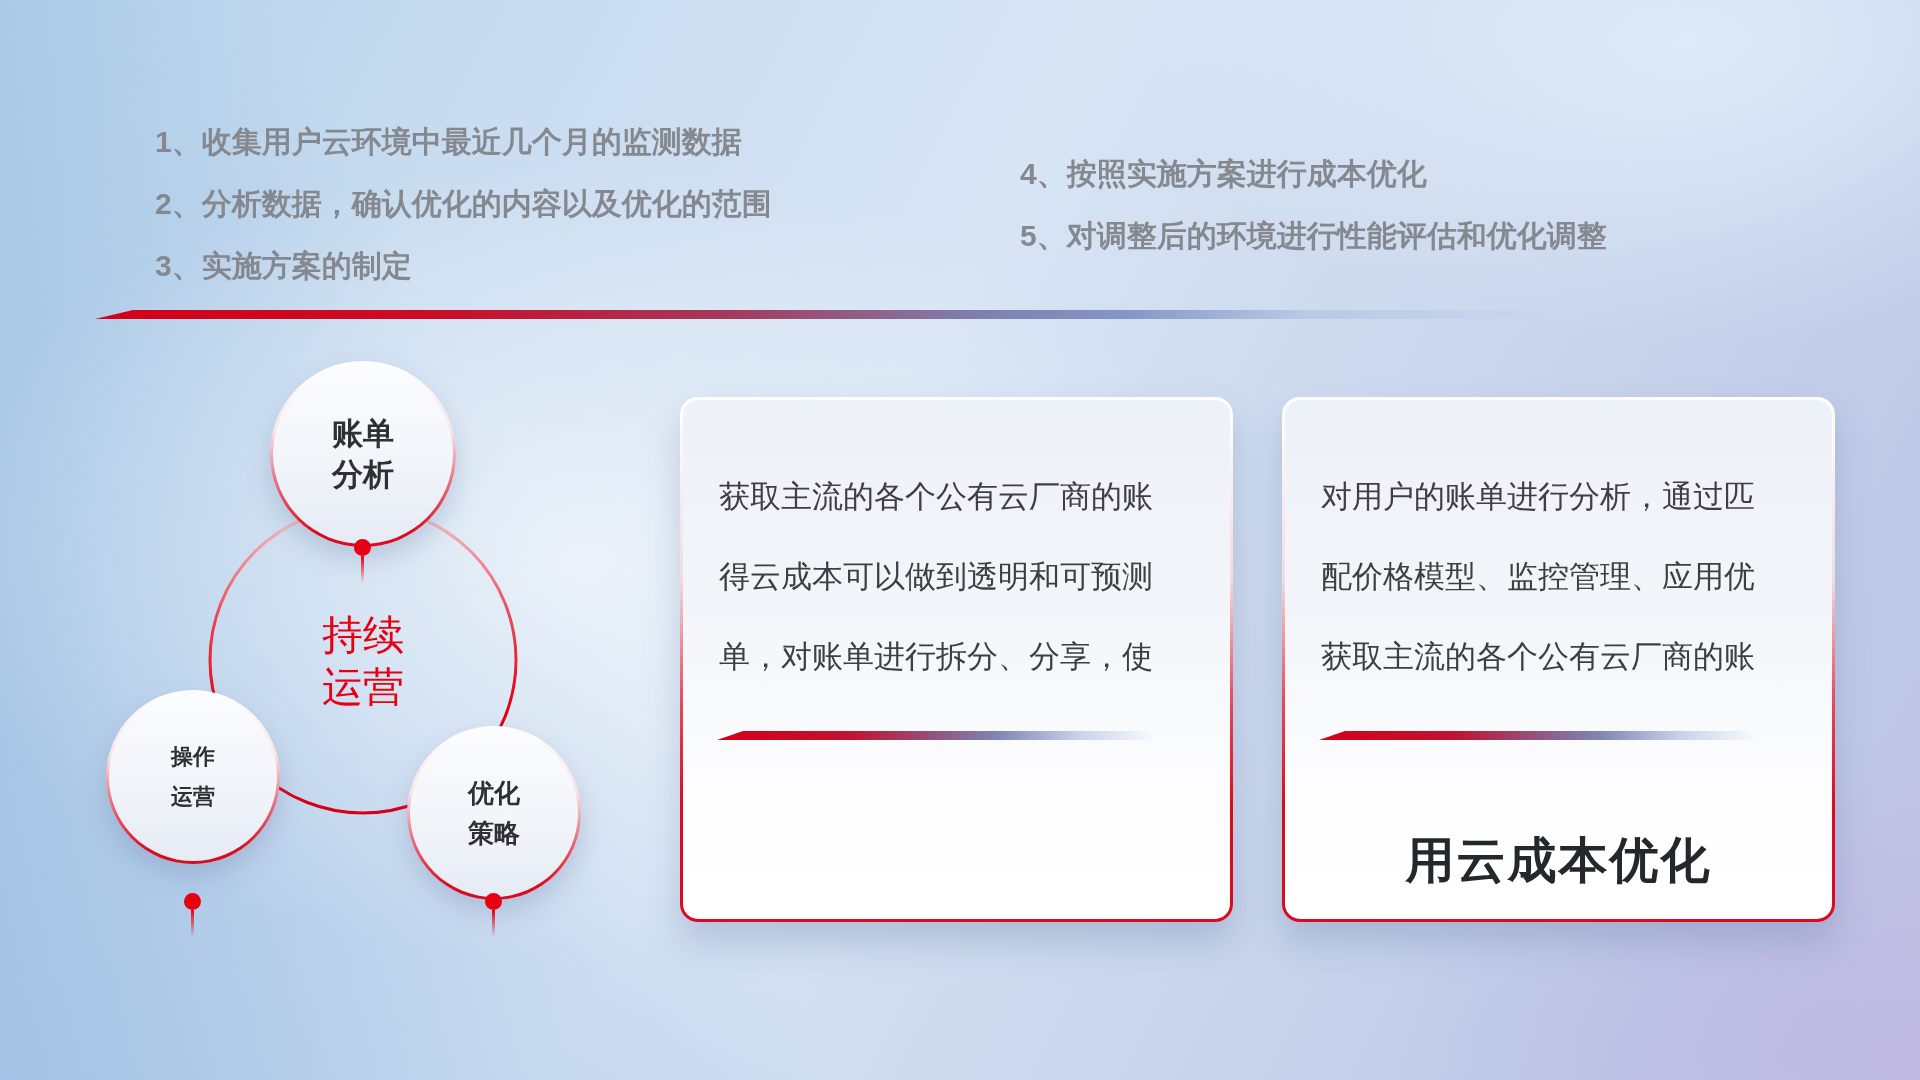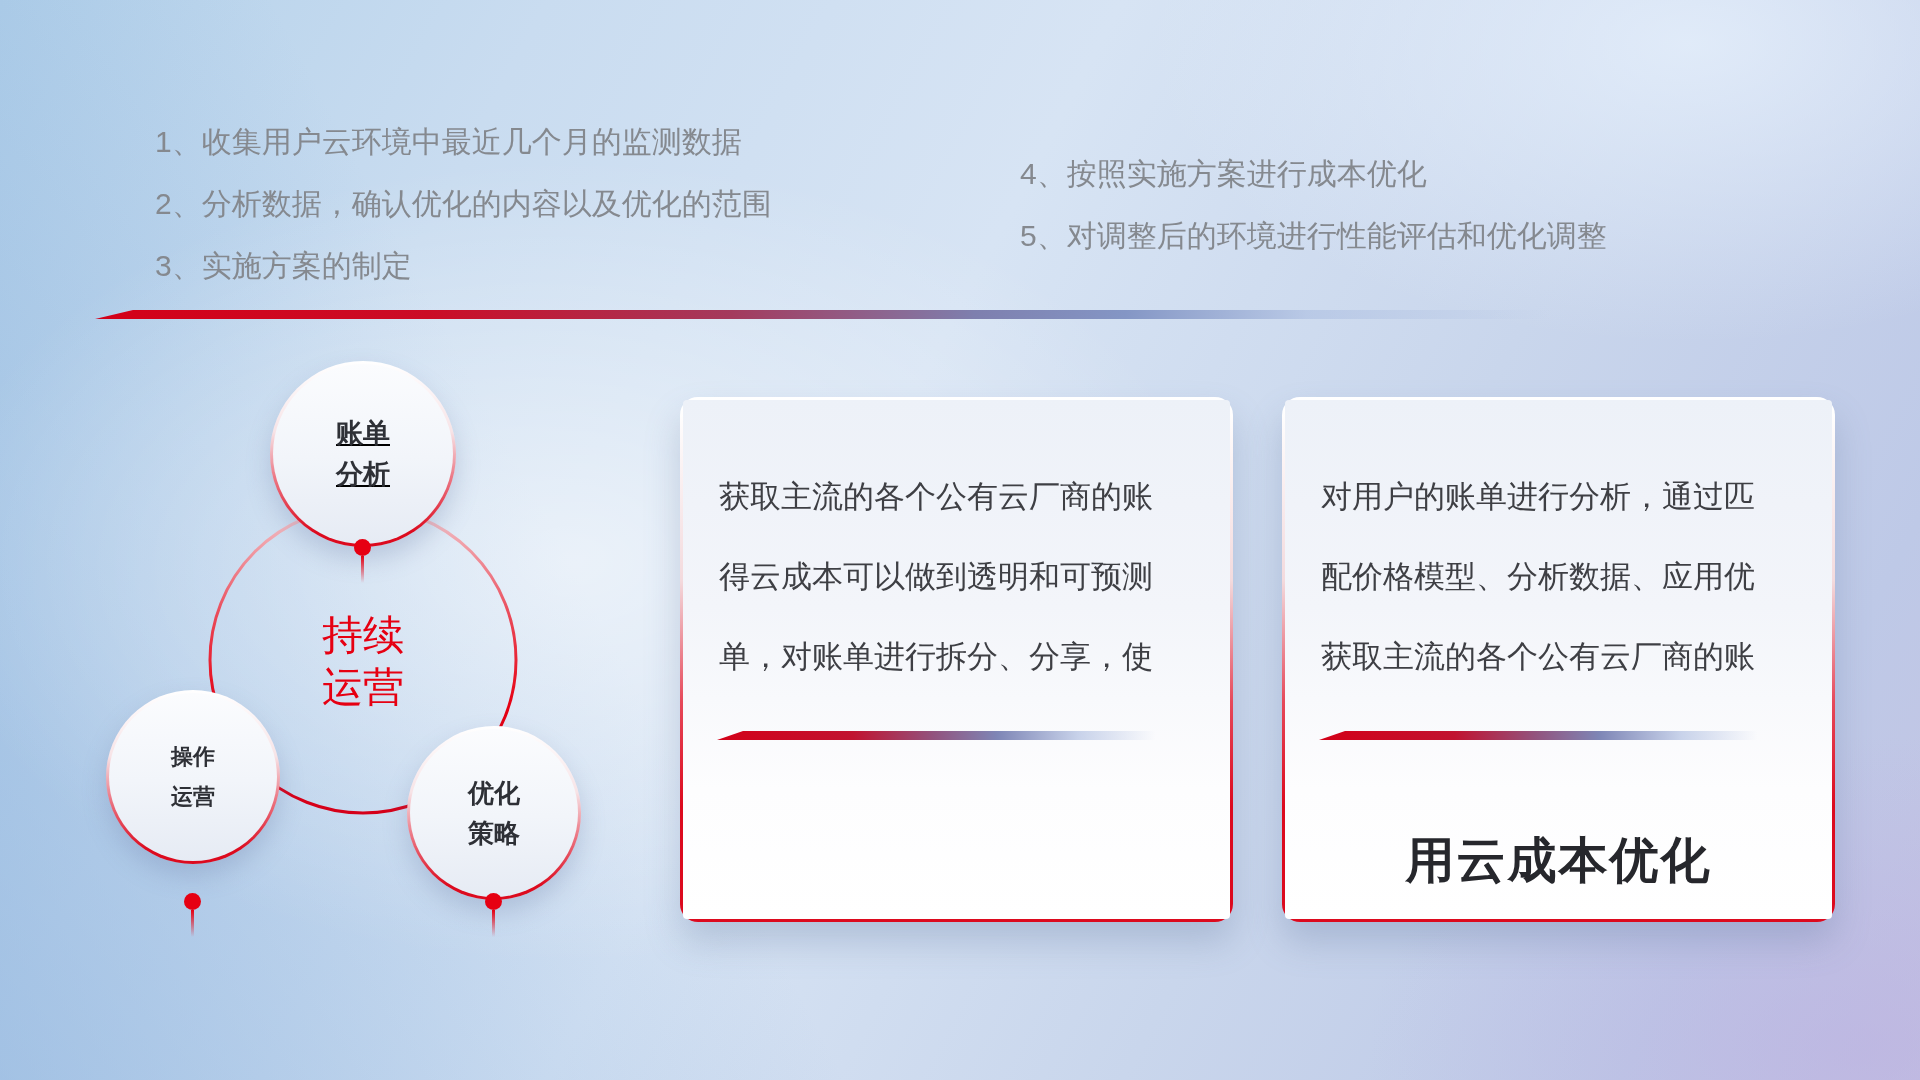--- a/index.html
+++ b/index.html
@@ -13,21 +13,21 @@
       radial-gradient(760px 480px at 97% 97%,  rgba(186,174,224,0.55), rgba(186,174,224,0) 65%),
       linear-gradient(62deg,  rgba(124,167,216,0.50) 0%, rgba(124,167,216,0) 34%),
       linear-gradient(118deg, #b3d1ea 0%, #c9dcf0 22%, #d7e4f4 45%, #c9d6ec 68%, #bec9e7 88%, #c4c3e3 100%);
   }
 
   
   .steps { position:absolute; display:flex; flex-direction:column; gap:21px;
            font-size:30px; color:#85898f; }
   .steps-left  { left:155px; top:121px; }
   .steps-right { left:1020px; top:153px; }
-  .step-item { line-height:41px; white-space:nowrap; }
+  .step-item { line-height:41px; white-space:nowrap;font-weight:bold; }
 
   
   .main-divider {
     position:absolute; left:95px; top:310px; width:1516px; height:9px;
     background:linear-gradient(90deg,#d30018 0%,#cb0c26 22%,#a43a5d 42%,#7e7fae 58%,
                #8496c5 68%, rgba(160,180,220,0.45) 80%, rgba(190,205,235,0) 96%);
     clip-path:polygon(0 100%, 38px 0, 100% 0, 100% 100%);
   }
 
   
@@ -35,37 +35,37 @@
   .ring-label { position:absolute; left:263px; top:609px; width:200px; z-index:2;
     text-align:center; font-size:41px; font-weight:normal; color:#e60012; line-height:52px; }
 
   .node { position:absolute; z-index:3; border-radius:50%; padding:3px;
     background:linear-gradient(180deg,#ffffff 0%, #f7e4e7 38%, #ec7a87 62%, #dc0a1e 92%);
     box-shadow:0 12px 24px rgba(100,120,160,0.28); }
   .node-inner { width:100%; height:100%; border-radius:50%;
     background:linear-gradient(180deg,#fbfcfe 0%, #f2f5fa 52%, #e6ebf4 100%);
     display:flex; flex-direction:column; align-items:center; justify-content:center;
     font-weight:bold; color:#2e3036; }
-  .node-top { left:270px; top:361px; width:186px; height:186px; font-size:27px; line-height:41px;text-decoration:underline; }
+  .node-top { left:270px; top:361px; width:186px; height:186px; font-size:31px; line-height:41px; }
   .node-bl  { left:106px; top:690px; width:174px; height:174px; font-size:22px; line-height:40px; }
   .node-br  { left:407px; top:726px; width:174px; height:174px; font-size:26px; line-height:40px; }
 
   .dot  { position:absolute; z-index:4; width:17px; height:17px; border-radius:50%; background:#e60012; }
   .dot-top { left:354px; top:539px; } .dot-bl { left:184px; top:893px; } .dot-br { left:485px; top:893px; }
   .tail { position:absolute; z-index:4; width:3px; height:27px;
     background:linear-gradient(180deg,#e60012, rgba(230,0,18,0)); }
   .tail-top { left:361px; top:556px; } .tail-bl { left:191px; top:910px; } .tail-br { left:492px; top:910px; }
 
   
   .card { position:absolute; top:397px; width:553px; height:525px; border-radius:18px; padding:3px;
     background:linear-gradient(180deg,#ffffff 2%, #f3dadd 35%, #e6495a 58%, #dc0a1e 78%);
     box-shadow:0 20px 35px rgba(95,115,155,0.28); }
   .card-billing { left:680px; }
   .card-cost    { left:1282px; }
-  .card-inner { width:100%; height:100%; border-radius:4px; position:relative;
+  .card-inner { width:100%; height:100%; border-radius:15px; position:relative;
     background:linear-gradient(180deg,#edf1f8 0%, #f3f5fa 40%, #fdfdfe 75%, #ffffff 100%); }
 
   .card-body { position:absolute; left:36px; top:57px; width:482px; font-size:31px; color:#3e3f44; }
   .card-line { height:80px; line-height:80px; white-space:nowrap; }
 
   .card-divider { position:absolute; left:34px; top:331px; width:452px; height:9px;
     background:linear-gradient(90deg,#d30018 0%,#c11330 30%,#92537e 48%,#7e86b6 62%,
                rgba(150,170,215,0.5) 80%, rgba(200,212,238,0) 97%);
     clip-path:polygon(0 100%, 26px 0, 100% 0, 100% 100%); }
 
@@ -139,19 +139,19 @@
       <div class="card-line">单，对账单进行拆分、分享，使</div>
     </div>
     <div class="card-divider"></div>
   </div>
 </div>
 
 <div class="card card-cost">
   <div class="card-inner">
     <div class="card-body">
       <div class="card-line">对用户的账单进行分析，通过匹</div>
-      <div class="card-line">配价格模型、分析数据、应用优</div>
+      <div class="card-line">配价格模型、监控管理、应用优</div>
       <div class="card-line">获取主流的各个公有云厂商的账</div>
     </div>
     <div class="card-divider"></div>
     <div class="card-title">用云成本优化</div>
   </div>
 </div>
 
 </body></html>

